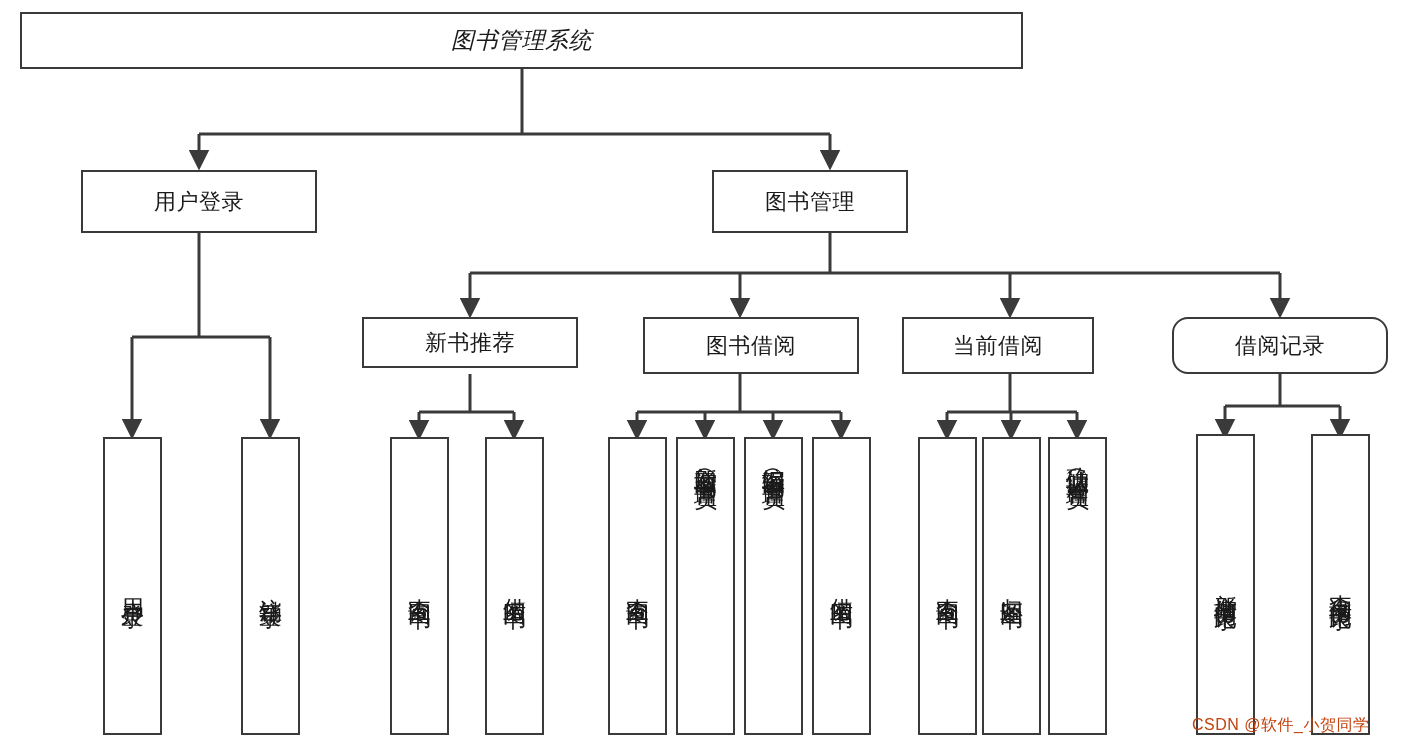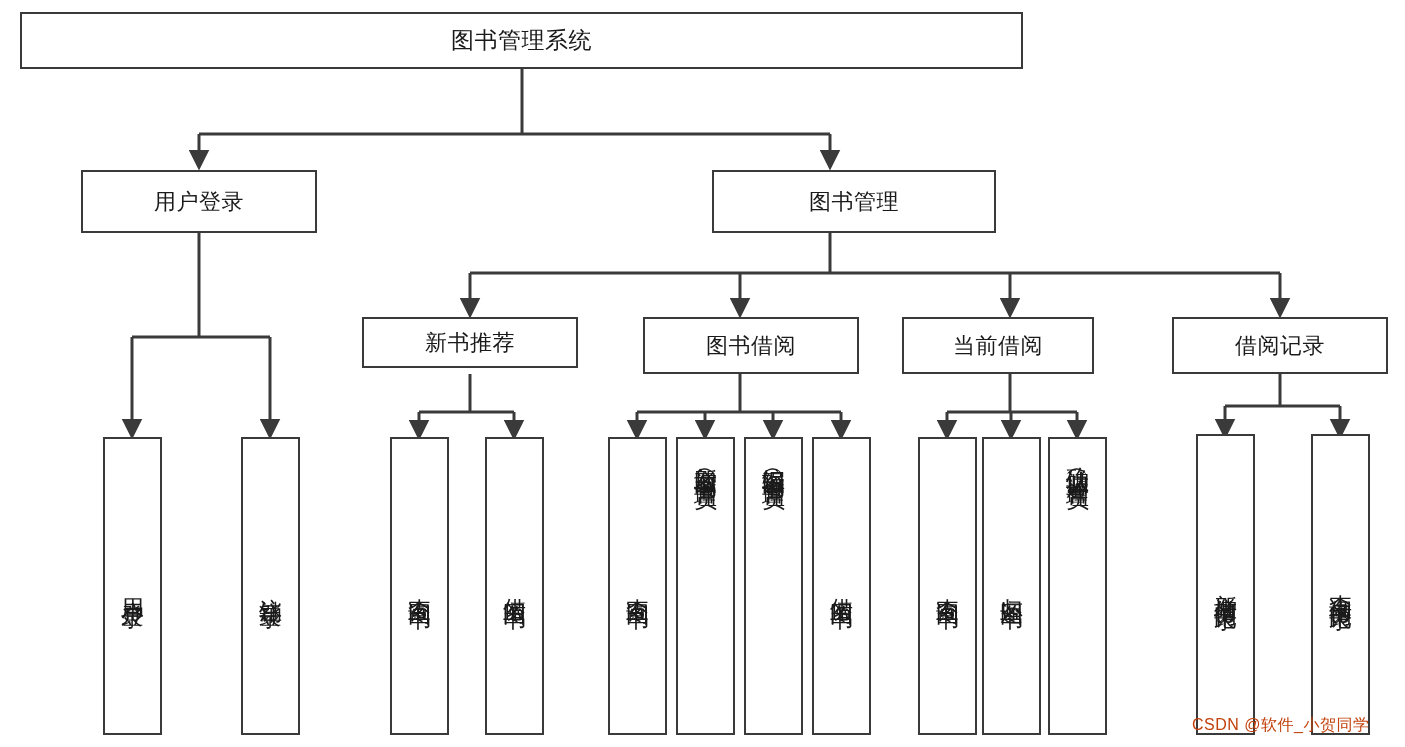--- a/index.html
+++ b/index.html
@@ -122,41 +122,41 @@
       <path d="M 1011 412 L 1011 430" marker-end="url(#arrow)"></path>
       <path d="M 1077 412 L 1077 430" marker-end="url(#arrow)"></path>
 
       <path d="M 1280 374 L 1280 406"></path>
       <path d="M 1225 406 L 1340 406"></path>
       <path d="M 1225 406 L 1225 429" marker-end="url(#arrow)"></path>
       <path d="M 1340 406 L 1340 429" marker-end="url(#arrow)"></path>
     </g>
   </svg>
 
-  <div class="node horiz root" style="left:20px; top:12px; width:1003px; height:57px;">
+  <div class="node horiz root" style="left:20px; top:12px; width:1003px; height:57px;font-style:italic;">
     <span class="label">图书管理系统</span>
   </div>
 
   <div class="node horiz" style="left:81px; top:170px; width:236px; height:63px;">
     <span class="label">用户登录</span>
   </div>
-  <div class="node horiz" style="left:712px; top:170px; width:284px; height:63px;align-items:center;">
+  <div class="node horiz" style="left:712px; top:170px; width:196px; height:63px;align-items:center;">
     <span class="label">图书管理</span>
   </div>
 
   <div class="node horiz" style="left:362px; top:317px; width:216px; height:51px;">
     <span class="label">新书推荐</span>
   </div>
   <div class="node horiz" style="left:643px; top:317px; width:216px; height:57px;">
     <span class="label">图书借阅</span>
   </div>
   <div class="node horiz" style="left:902px; top:317px; width:192px; height:57px;">
     <span class="label">当前借阅</span>
   </div>
-  <div class="node horiz" style="left:1172px; top:317px; width:216px; height:57px;">
+  <div class="node horiz" style="left:1172px; top:317px; width:216px; height:57px;border-radius:16px;">
     <span class="label">借阅记录</span>
   </div>
 
   <div class="node vert center" style="left:103px; top:437px; width:59px; height:298px;">
     <span class="label">用户登录</span>
   </div>
   <div class="node vert center" style="left:241px; top:437px; width:59px; height:298px;">
     <span class="label">注销登录</span>
   </div>
 

